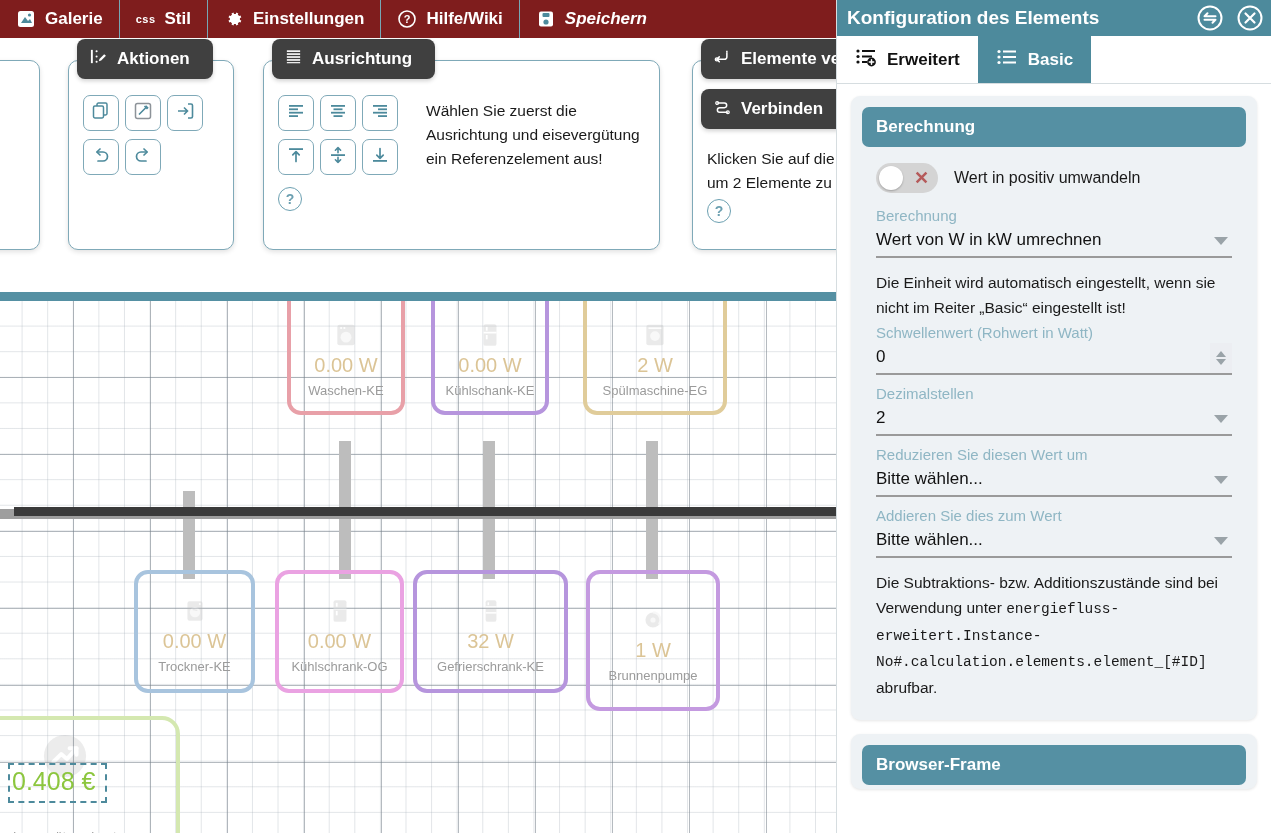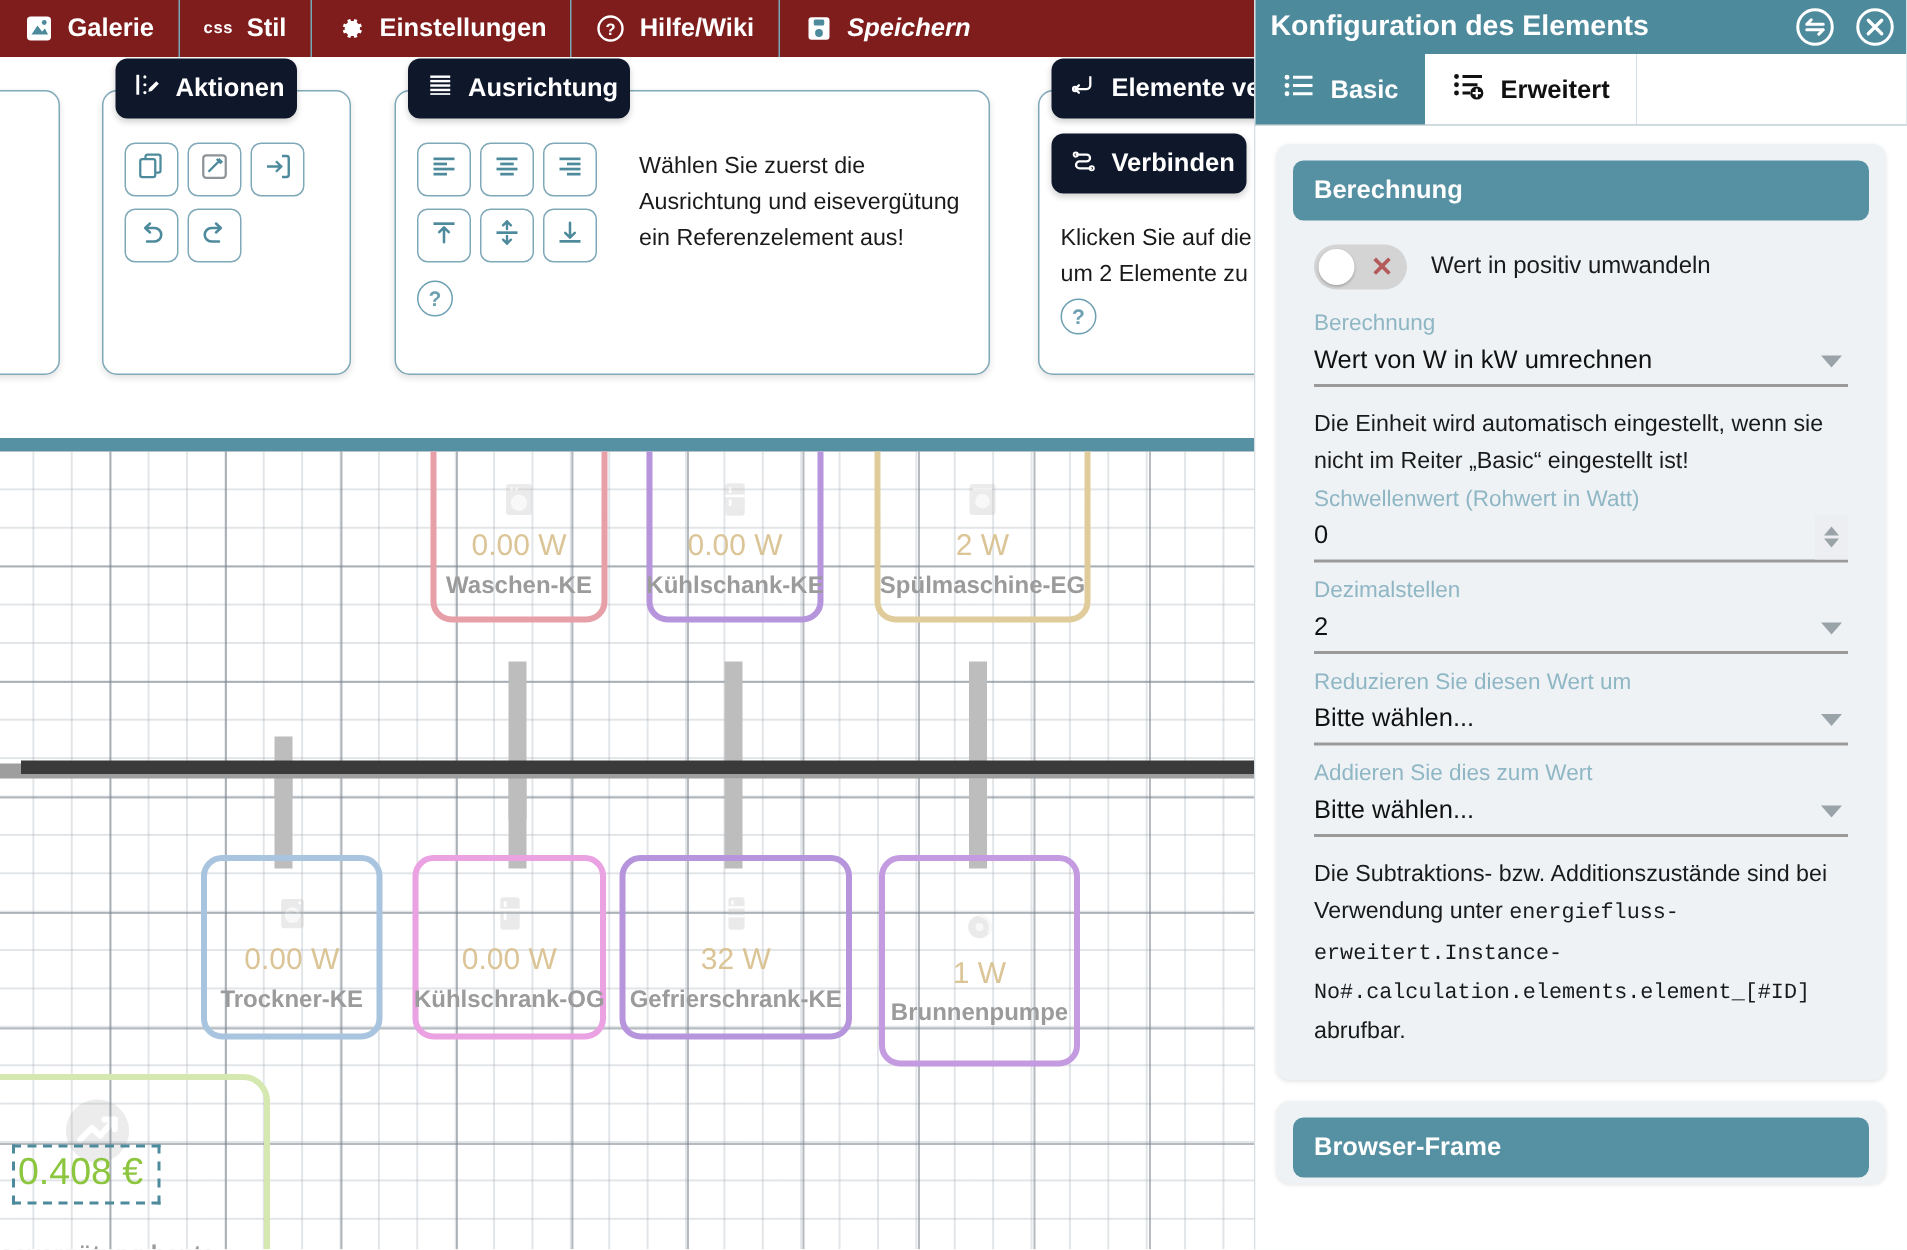--- a/index.html
+++ b/index.html
@@ -36,22 +36,22 @@
     position:absolute; left:0; top:0; width:836px; height:254px;
     background:#ffffff;
   }
   .panel{
     position:absolute; top:22px;
     background:#ffffff; border:1px solid #7fa9b8; border-radius:10px;
     box-shadow:0 2px 5px rgba(0,0,0,.12);
   }
   .panel-title{
     position:absolute; top:-22px; left:8px;
-    background:#0f172a; color:#fff; font-size:17px; font-weight:bold;
-    border-radius:8px; padding:8px 8px 8px 12px;
+    background:#404040; color:#fff; font-size:17px; font-weight:bold;
+    border-radius:8px; padding:8px 23px 8px 12px;
     display:flex; align-items:center; gap:9px; white-space:nowrap;
     box-shadow:0 2px 4px rgba(0,0,0,.18);
   }
   .panel-title.second{ top:28px; }
   .panel-body{ padding:34px 14px 12px 14px; }
 
   .iconbtn{
     width:36px; height:36px; border:1px solid #7fa9b8; border-radius:7px;
     display:inline-flex; align-items:center; justify-content:center;
     background:#fff; cursor:pointer; margin:0 6px 8px 0; vertical-align:top;
@@ -87,21 +87,21 @@
     position:absolute; border-radius:14px; border:4px solid #ccc;
     display:flex; flex-direction:column; align-items:center; justify-content:center;
     cursor:pointer;
   }
   .node .n-ico{ margin-top:4px; opacity:.30; }
   .node .n-val{
     font-size:20px; color:#d9c08e; font-weight:normal; opacity:.92;
     margin-top:2px; white-space:nowrap;
   }
   .node .n-lbl{
-    font-size:16px; color:#9b9b9b; margin-top:6px; white-space:nowrap;font-weight:bold;
+    font-size:13px; color:#9b9b9b; margin-top:6px; white-space:nowrap;
   }
   .pipe{ position:absolute; background:#bdbdbd; }
   .pipe-dark{ position:absolute; background:#3a3a3a; }
 
   .sel-box{
     position:absolute; border:2px dashed #4d8a9c; background:transparent;
   }
   .val-green{
     position:absolute; color:#8cc63e; font-size:25px; white-space:nowrap;
   }
@@ -535,52 +535,52 @@
         <div class="circ-btn">
           <svg width="28" height="28" viewBox="0 0 28 28">
               <circle cx="14" cy="14" r="11.5" fill="none" stroke="#fff" stroke-width="2"></circle>
               <path d="M9.5 9.5l9 9M18.5 9.5l-9 9" stroke="#fff" stroke-width="2.2" stroke-linecap="round"></path>
             </svg>
         </div>
       </div>
     </div>
 
     <div class="cfg-tabs">
-      <div class="cfg-tab">
-        <span>
-          <svg width="22" height="22" viewBox="0 0 22 22">
-              <g fill="#fff">
-                <circle cx="3" cy="5.5" r="1.6"></circle>
-                <circle cx="3" cy="11" r="1.6"></circle>
-                <circle cx="3" cy="16.5" r="1.6"></circle>
-                <rect x="7" y="4.5" width="13" height="2"></rect>
-                <rect x="7" y="10" width="13" height="2"></rect>
-                <rect x="7" y="15.5" width="13" height="2"></rect>
-              </g>
-            </svg>
-        </span>
-        <span>Basic</span>
-      </div>
       <div class="cfg-tab active">
         <span>
           <svg width="22" height="22" viewBox="0 0 22 22">
               <g fill="#111">
                 <circle cx="3" cy="5" r="1.6"></circle>
                 <circle cx="3" cy="10.5" r="1.6"></circle>
                 <circle cx="3" cy="16" r="1.6"></circle>
                 <rect x="7" y="4" width="13" height="2"></rect>
                 <rect x="7" y="9.5" width="10" height="2"></rect>
                 <rect x="7" y="15" width="5" height="2"></rect>
                 <circle cx="16.5" cy="16" r="4.4"></circle>
               </g>
               <path d="M16.5 13.8v4.4M14.3 16h4.4" stroke="#fff" stroke-width="1.5" stroke-linecap="round"></path>
             </svg>
         </span>
         <span>Erweitert</span>
       </div>
+      <div class="cfg-tab">
+        <span>
+          <svg width="22" height="22" viewBox="0 0 22 22">
+              <g fill="#fff">
+                <circle cx="3" cy="5.5" r="1.6"></circle>
+                <circle cx="3" cy="11" r="1.6"></circle>
+                <circle cx="3" cy="16.5" r="1.6"></circle>
+                <rect x="7" y="4.5" width="13" height="2"></rect>
+                <rect x="7" y="10" width="13" height="2"></rect>
+                <rect x="7" y="15.5" width="13" height="2"></rect>
+              </g>
+            </svg>
+        </span>
+        <span>Basic</span>
+      </div>
       <div class="cfg-tabs-rest"></div>
     </div>
 
     <div class="cfg-scroll">
 
       <div class="card">
         <div class="card-head">Berechnung</div>
         <div class="card-inner">
 
           <div class="switch-row">

